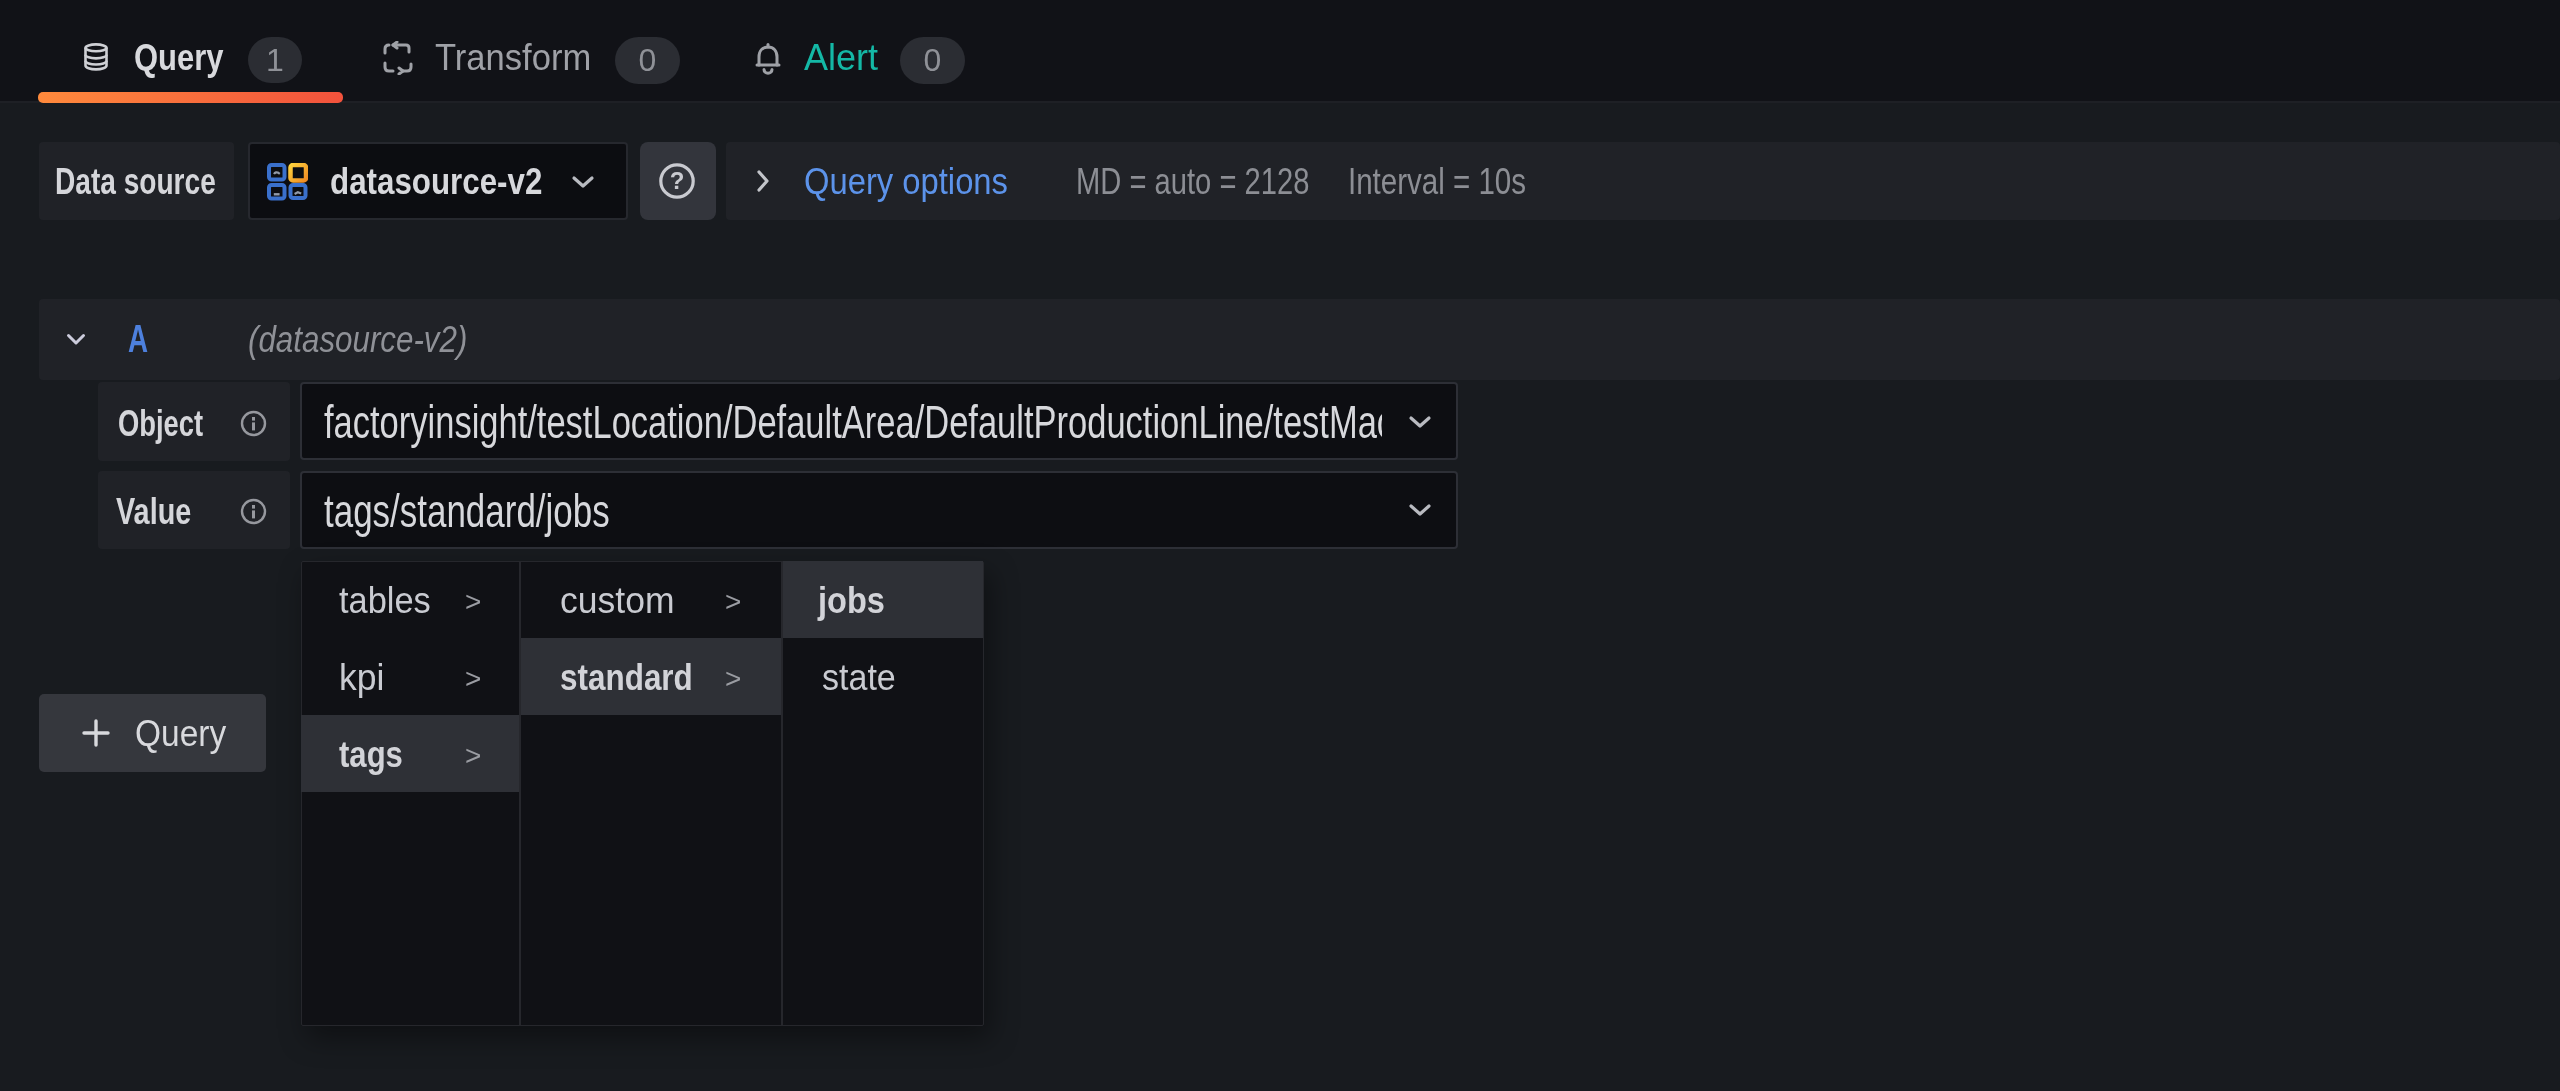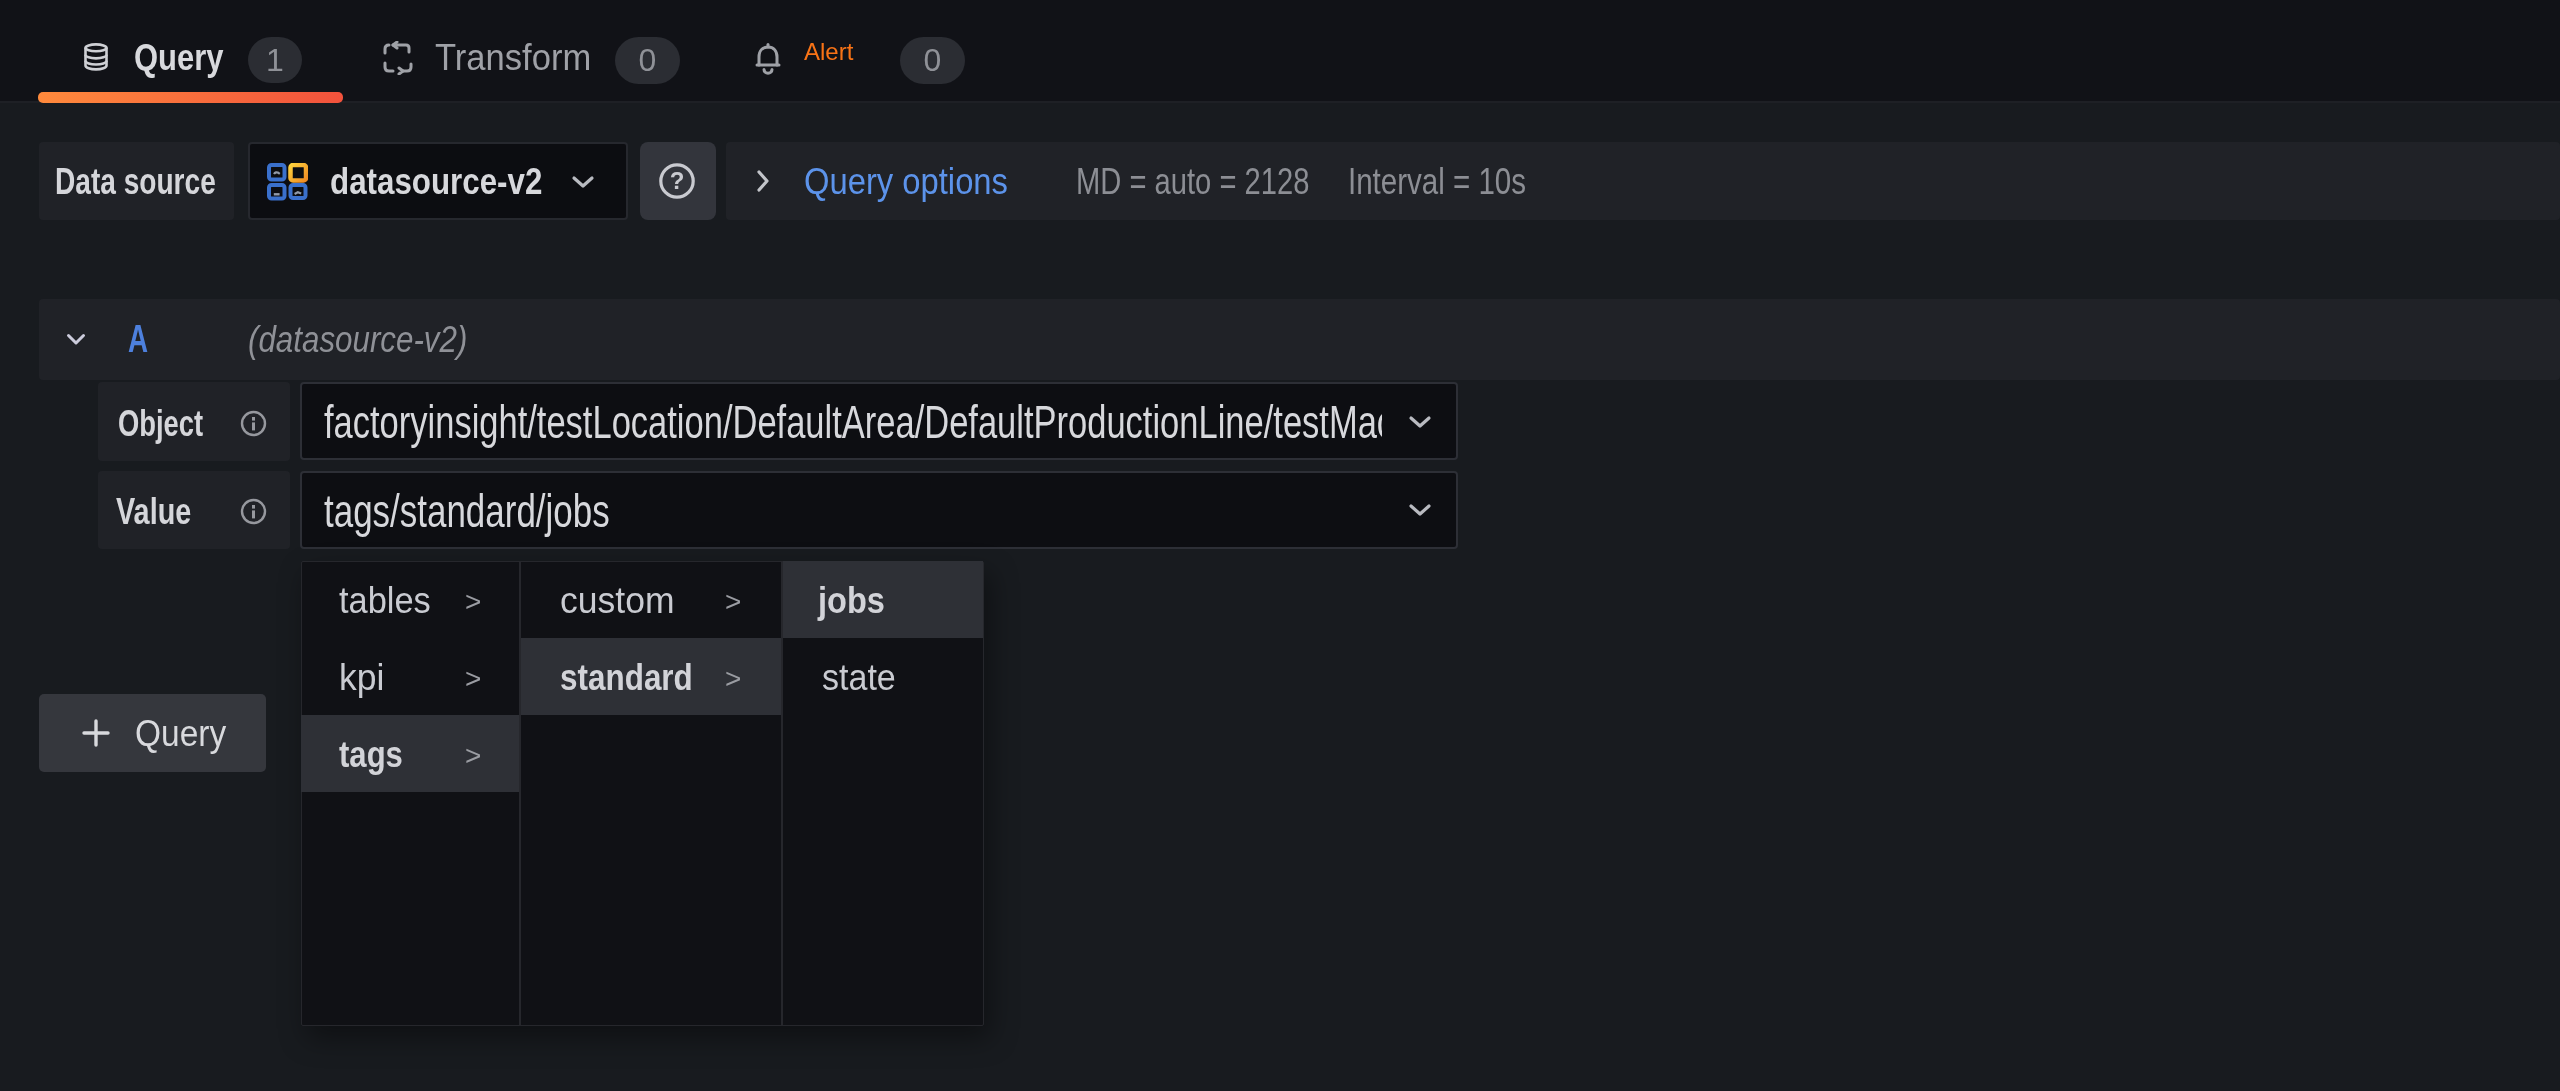--- a/index.html
+++ b/index.html
@@ -50,21 +50,21 @@
   <div class="badge" style="left:615px;top:37px;width:65px;height:47px;">0</div>
 
   <svg class="abs" style="left:754px;top:40px" width="28" height="36" viewBox="0 0 28 36">
     <g fill="none" stroke="#9fa1a7" stroke-width="3" stroke-linecap="round" stroke-linejoin="round">
       <path d="M5 25 V17 C5 11 8.5 7 14 7 C19.5 7 23 11 23 17 V25"></path>
       <path d="M14 7 V4.5"></path>
       <path d="M3 25 H25"></path>
       <path d="M10 29.5 C10 31.8 11.8 33.2 14 33.2 C16.2 33.2 18 31.8 18 29.5"></path>
     </g>
   </svg>
-  <div class="txt" style="left:804px;top:40px;font-size:24px;color:#f97316;">Alert</div>
+  <div class="txt" style="left:804px;top:40px;font-size:36px;color:#14b8a6;">Alert</div>
   <div class="badge" style="left:900px;top:37px;width:65px;height:47px;">0</div>
 
   <div class="box" style="left:39px;top:142px;width:195px;height:78px;"></div>
   <div class="txt" style="left:55px;top:164px;font-size:36px;font-weight:bold;color:#d5d6da;transform:scaleX(.78)">Data source</div>
 
   <div class="input" style="left:248px;top:142px;width:380px;height:78px;background:#0c0d11;border-color:#26282e;"></div>
 
   <svg class="abs" style="left:267px;top:163px" width="41" height="38" viewBox="0 0 41 38">
     <defs>
       <linearGradient id="yg" x1="0" y1="0" x2="1" y2="1">

